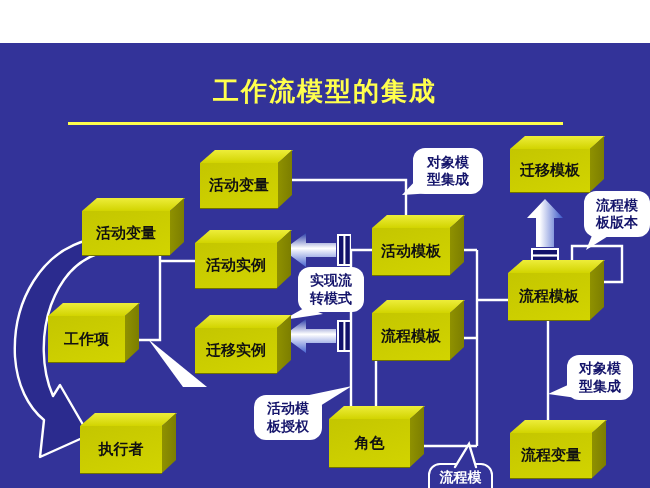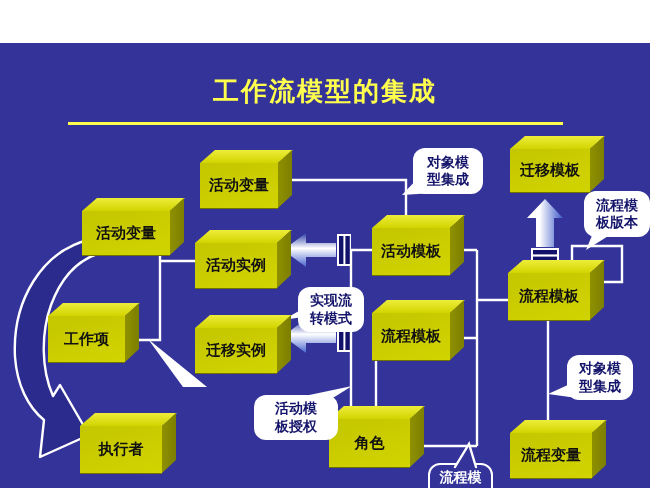--- a/index.html
+++ b/index.html
@@ -201,25 +201,25 @@
   </div>
 
   <div class="callout" style="left:413px;top:105px;width:70px;height:46px">
     <span>对象模</span>
     <span>型集成</span>
   </div>
   <div class="callout" style="left:584px;top:148px;width:66px;height:46px">
     <span>流程模</span>
     <span>板版本</span>
   </div>
-  <div class="callout" style="left:298px;top:244px;width:66px;height:45px">
+  <div class="callout" style="left:298px;top:224px;width:66px;height:45px">
     <span>实现流</span>
     <span>转模式</span>
   </div>
-  <div class="callout" style="left:254px;top:352px;width:84px;height:45px">
+  <div class="callout" style="left:254px;top:352px;width:68px;height:45px">
     <span>活动模</span>
     <span>板授权</span>
   </div>
   <div class="callout outlined" style="left:428px;top:420px;width:65px;height:47px">
     <span>流程模</span>
     <span>板授权</span>
   </div>
   <div class="callout" style="left:567px;top:312px;width:66px;height:45px">
     <span>对象模</span>
     <span>型集成</span>

